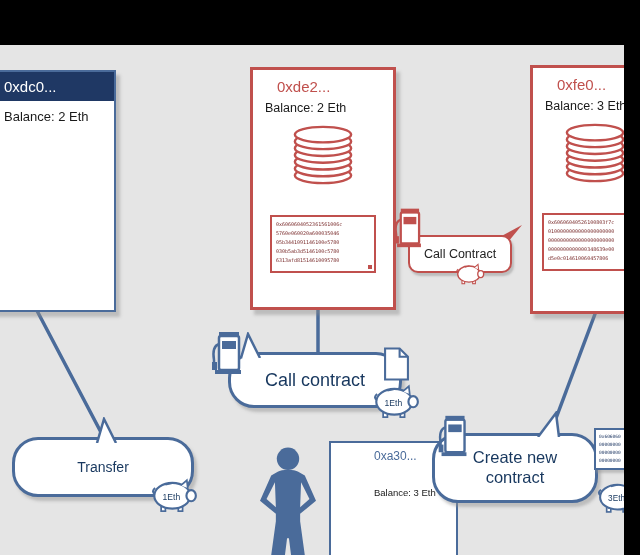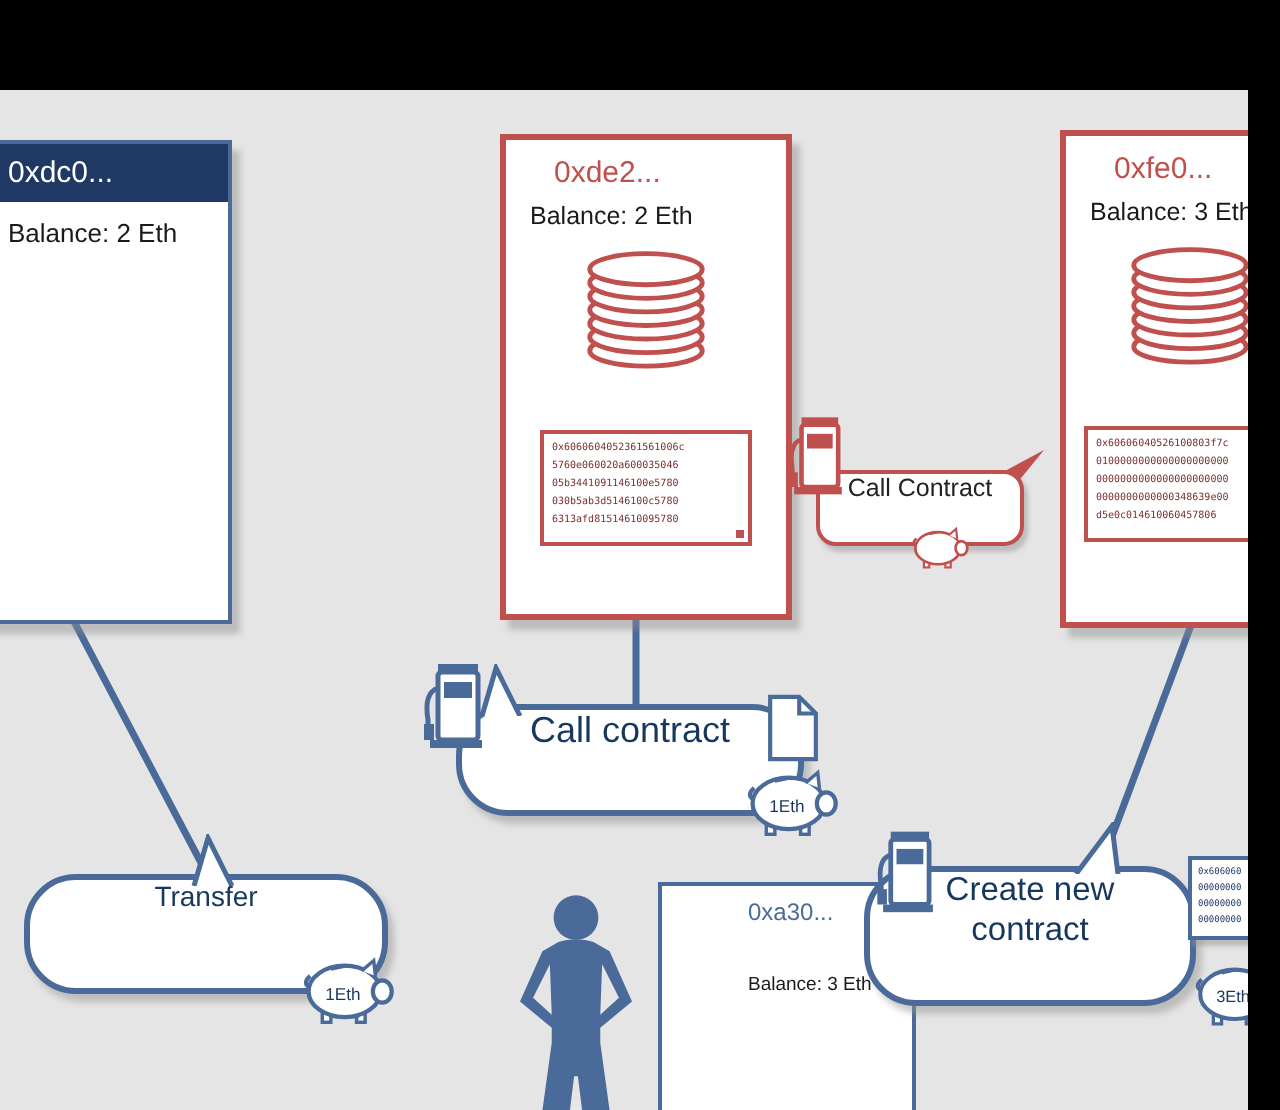--- a/index.html
+++ b/index.html
@@ -24,21 +24,21 @@
   .codebox .ln{display:block;font-family:"DejaVu Sans Mono",monospace;font-size:5px;
                line-height:9px;color:#7b2e2e;white-space:nowrap;}
   .codebox .dot{position:absolute;right:2px;bottom:2px;width:4px;height:4px;background:#c0504d;}
   
   #card-a30{left:329px;top:396px;width:90px;height:148px;border:2px solid #4a6b9a;box-shadow:none;padding-left:35px;}
   #card-a30 .hdr{color:#4a6b9a;font-size:12px;padding:6px 8px 2px 8px;}
   #card-a30 .bal{color:#1a1a1a;font-size:9.5px;padding:22px 8px 0 8px;}
   #card-a30 .foot{position:absolute;left:0;right:0;bottom:0;height:12px;background:#0d1b33;}
   
   .bubble{position:absolute;background:#fff;border:3px solid #4a6b9a;border-radius:26px;z-index:3;
-          display:flex;align-items:center;flex-direction:column;
+          display:flex;align-items:center;justify-content:center;flex-direction:column;
           color:#17375e;box-shadow:3px 4px 3px rgba(150,150,150,.5);}
   #bub-transfer{left:12px;top:392px;width:176px;height:54px;font-size:14px;}
   #bub-call{left:228px;top:307px;width:168px;height:50px;font-size:18px;}
   #bub-create{left:432px;top:388px;width:160px;height:64px;font-size:16.5px;line-height:1.2;}
   #bub-ccsmall{left:408px;top:190px;width:100px;height:34px;border:2.5px solid #c0504d;
                border-radius:10px;color:#222;font-size:12.5px;box-shadow:2px 3px 2px rgba(150,150,150,.5);}
   .tail{position:absolute;z-index:4;}
   
   .icn{position:absolute;z-index:5;}
   #person{position:absolute;left:246px;top:398px;z-index:1;}

